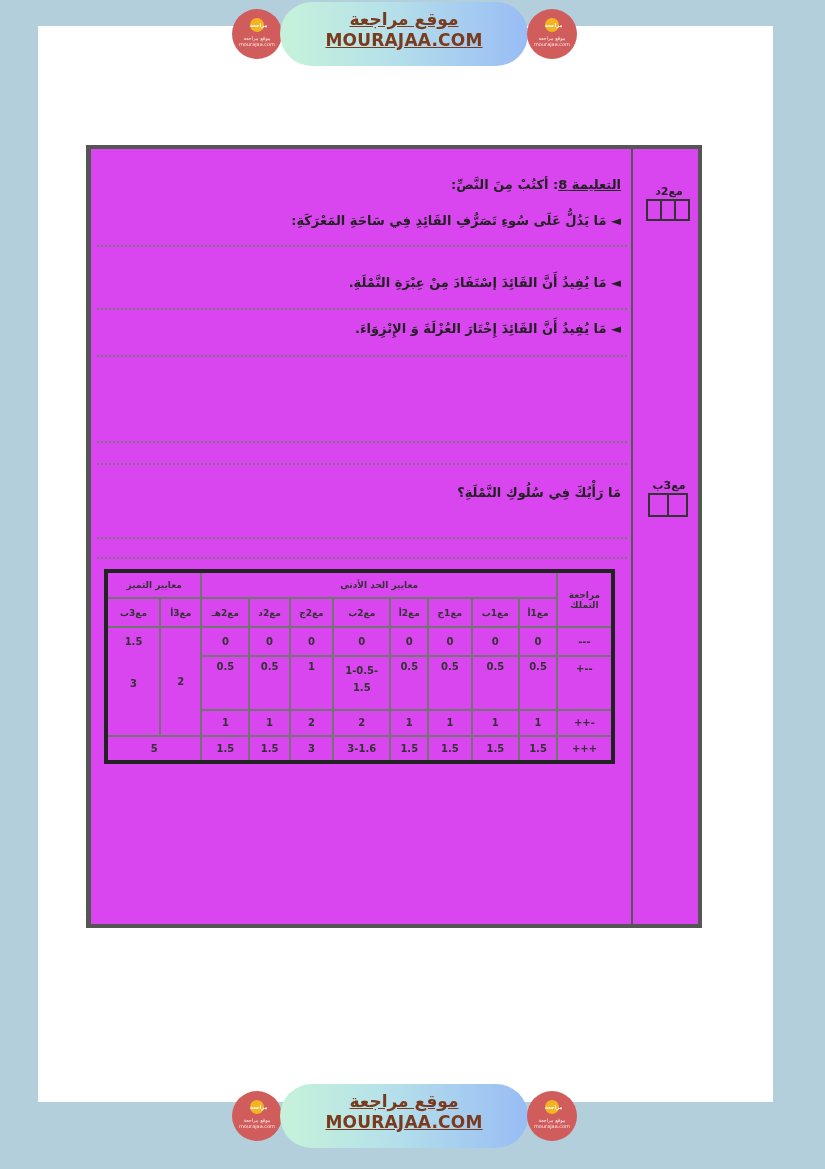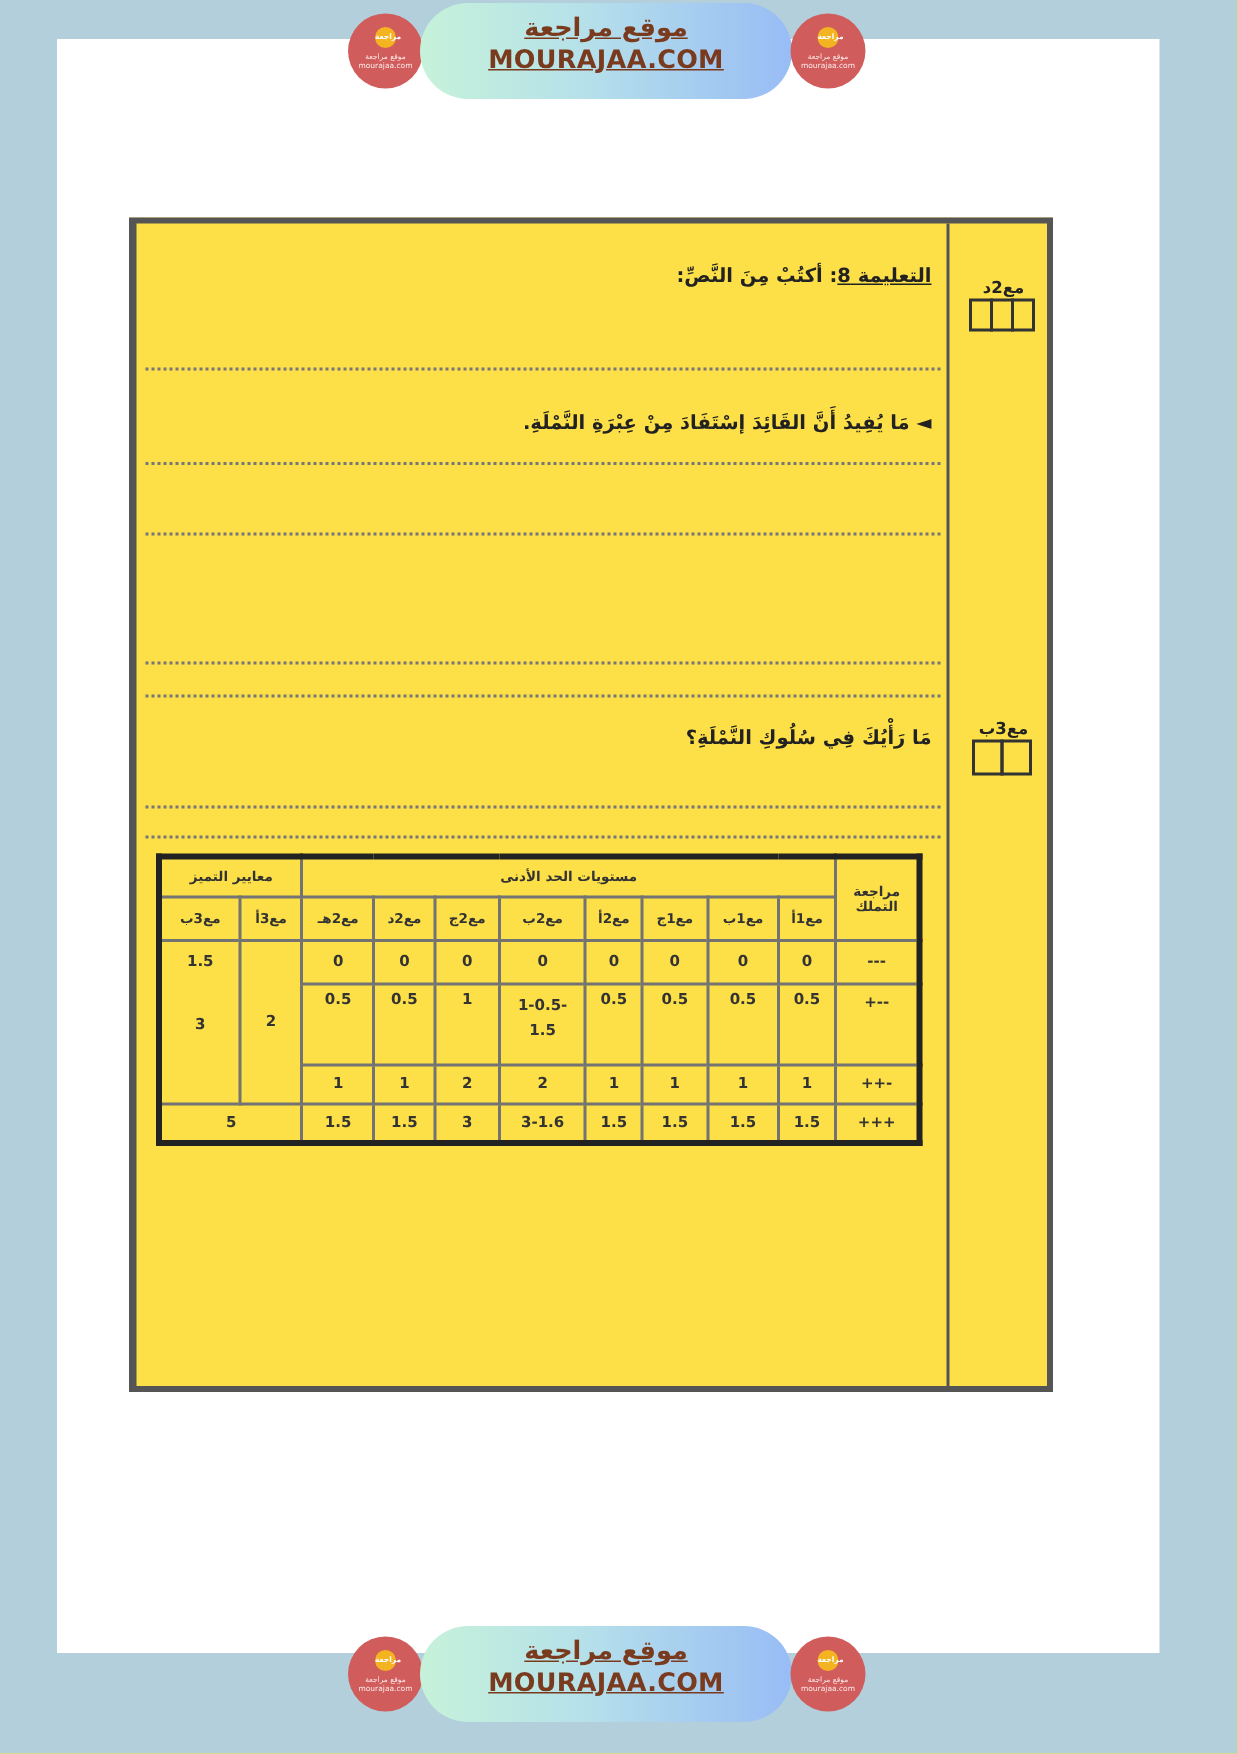--- a/index.html
+++ b/index.html
@@ -31,21 +31,21 @@
   .logo.l { left:0; } .logo.r { left:295px; }
   .logo .badge {
     display:block; width:14px; height:14px; border-radius:50%; background:#f4b320;
     margin:9px auto 3px; font-size:5px; color:#fff; line-height:14px; font-weight:bold;
   }
   .logo .cap { display:block; font-size:5px; color:#fbe9e9; line-height:6px; }
 
   
   .frame {
     position:absolute; left:86px; top:145px; width:607px; height:775px;
-    border:4px solid #555; border-left-width:5px; background:#fde047;
+    border:4px solid #555; border-left-width:5px; background:#d946ef;
   }
   .frame .divider { position:absolute; left:540px; top:0; bottom:0; width:2px; background:#555; }
   .content { position:absolute; left:0; top:0; width:540px; height:100%; direction:rtl; }
   .line-text {
     position:absolute; right:10px; font-size:13px; font-weight:bold; color:#222; white-space:nowrap;
   }
   .u { text-decoration:underline; }
   .dots { position:absolute; left:6px; right:4px; border-top:2px dotted #777; height:0; }
 
   .margin-box { position:absolute; direction:rtl; text-align:center; }
@@ -84,23 +84,25 @@
     <span class="cap">mourajaa.com</span>
   </div>
 </div>
 
 <div class="frame">
   <div class="divider"></div>
   <div class="content">
     <div class="line-text" style="top:28px;">
       <span class="u">التعليمة 8</span><span>: أكتُبْ مِنَ النَّصِّ:</span>
     </div>
+    <div class="line-text" style="top:64px;">◄ مَا يَدُلُّ عَلَى سُوءِ تَصَرُّفِ القَائِدِ فِي سَاحَةِ المَعْرَكَةِ:</div>
     <div class="dots" style="top:96px;"></div>
     <div class="line-text" style="top:126px;">◄ مَا يُفِيدُ أَنَّ القَائِدَ إسْتَفَادَ مِنْ عِبْرَةِ النَّمْلَةِ.</div>
     <div class="dots" style="top:159px;"></div>
+    <div class="line-text" style="top:172px;">◄ مَا يُفِيدُ أَنَّ القَائِدَ إِخْتَارَ العُزْلَةَ وَ الإِنْزِوَاءَ.</div>
     <div class="dots" style="top:206px;"></div>
     <div class="dots" style="top:292px;"></div>
     <div class="dots" style="top:314px;"></div>
     <div class="line-text" style="top:336px;">مَا رَأْيُكَ فِي سُلُوكِ النَّمْلَةِ؟</div>
     <div class="dots" style="top:388px;"></div>
     <div class="dots" style="top:408px;"></div>
   </div>
 
   <div class="margin-box" style="left:553px; top:36px; width:50px;">
     <div class="lbl">مع2د</div>
@@ -116,21 +118,21 @@
         <span></span>
         <span></span>
       </div>
   </div>
 </div>
 
 <table class="grid">
   <tbody>
       <tr style="height:26px;">
     <td rowspan="2" class="hdr"><span>مراجعة</span><br><span>التملك</span></td>
-    <td colspan="8" class="hdr">مستويات الحد الأدنى</td>
+    <td colspan="8" class="hdr">معايير الحد الأدنى</td>
     <td colspan="2" class="hdr">معايير التميز</td>
   </tr>
   <tr style="height:28px;">
     <td class="hdr">مع1أ</td>
     <td class="hdr">مع1ب</td>
     <td class="hdr">مع1ج</td>
     <td class="hdr">مع2أ</td>
     <td class="hdr">مع2ب</td>
     <td class="hdr">مع2ج</td>
     <td class="hdr">مع2د</td>

